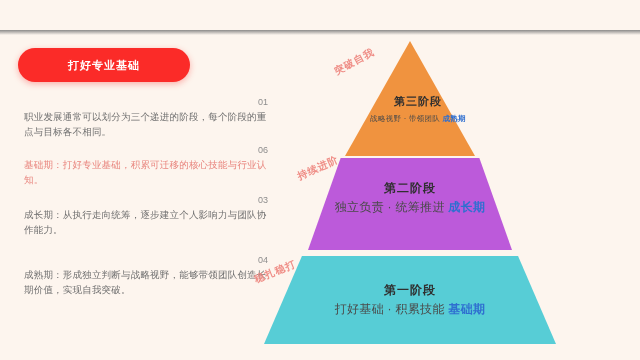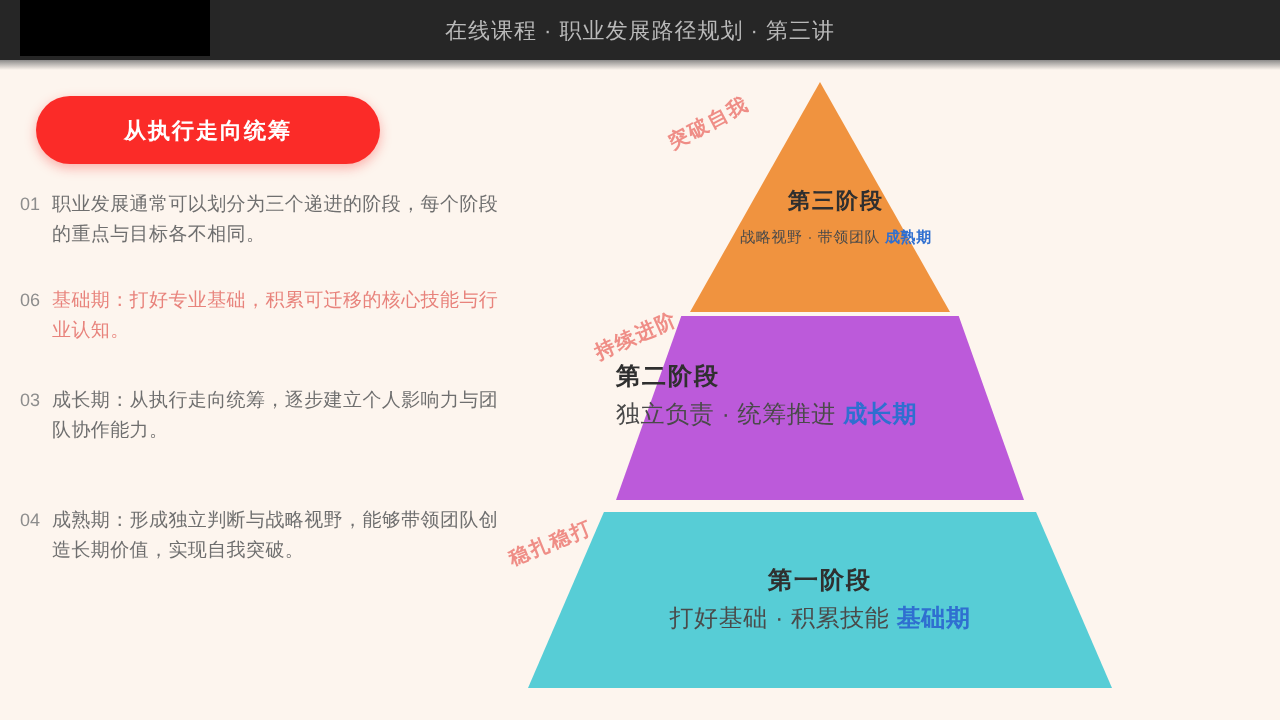--- a/index.html
+++ b/index.html
@@ -37,22 +37,22 @@
   }
   #pill{
     position:absolute;left:18px;top:13px;
     width:172px;height:34px;border-radius:19px;
     background:#fb2b28;
     display:flex;align-items:center;justify-content:center;
     color:#ffffff;font-size:11px;font-weight:bold;letter-spacing:1px;
     box-shadow:0 2px 6px rgba(250,42,40,.35);
   }
   .bullet{
-    position:absolute;left:8px;width:250px;
-    display:flex;align-items:flex-start;
+    position:absolute;left:24px;width:250px;
+    display:flex;align-items:flex-end;flex-direction:column;
   }
   .bullet .marker{
     flex:0 0 auto;width:14px;margin-right:4px;
     font-size:9px;line-height:14px;color:#8d8d8d;text-align:center;
   }
   .bullet .btext{
     flex:1 1 auto;font-size:9.5px;line-height:15px;color:#6f6f6f;
     letter-spacing:.2px;
   }
   .bullet.accent .btext{color:#e8837c;}
@@ -82,21 +82,21 @@
   
   #tier-mid{
     left:58px;top:123px;width:204px;height:92px;
   }
   #tier-mid .shape{
     position:absolute;inset:0;
     background:#bc5ada;
     clip-path:polygon(16% 0%,84% 0%,100% 100%,0% 100%);
   }
   #tier-mid .labels{
-    position:absolute;left:0;top:22px;width:204px;
+    position:absolute;left:0;top:22px;width:204px;text-align:center;
   }
 
   
   #tier-bot{
     left:14px;top:221px;width:292px;height:88px;
   }
   #tier-bot .shape{
     position:absolute;inset:0;
     background:#57cdd6;
     clip-path:polygon(13% 0%,87% 0%,100% 100%,0% 100%);
@@ -126,29 +126,25 @@
   }
   #side-top{left:85px;top:30px;transform:rotate(-28deg);}
   #side-mid{left:48px;top:135px;transform:rotate(-24deg);}
   #side-bot{left:5px;top:238px;transform:rotate(-22deg);}
 </style>
 </head>
 <body>
 
 <div id="stage">
 
-  <div id="chrome">
-    <div id="chrome-logo"></div>
-    <div id="chrome-title">在线课程 · 职业发展路径规划 · 第三讲</div>
-  </div>
   <div id="chrome-shadow"></div>
 
   <div id="left">
 
-    <div id="pill">从执行走向统筹</div>
+    <div id="pill">打好专业基础</div>
 
     <div class="bullet" id="b1">
       <span class="marker">01</span>
       <span class="btext">职业发展通常可以划分为三个递进的阶段，每个阶段的重点与目标各不相同。</span>
     </div>
 
     <div class="bullet accent" id="b2">
       <span class="marker">06</span>
       <span class="btext">基础期：打好专业基础，积累可迁移的核心技能与行业认知。</span>
     </div>

